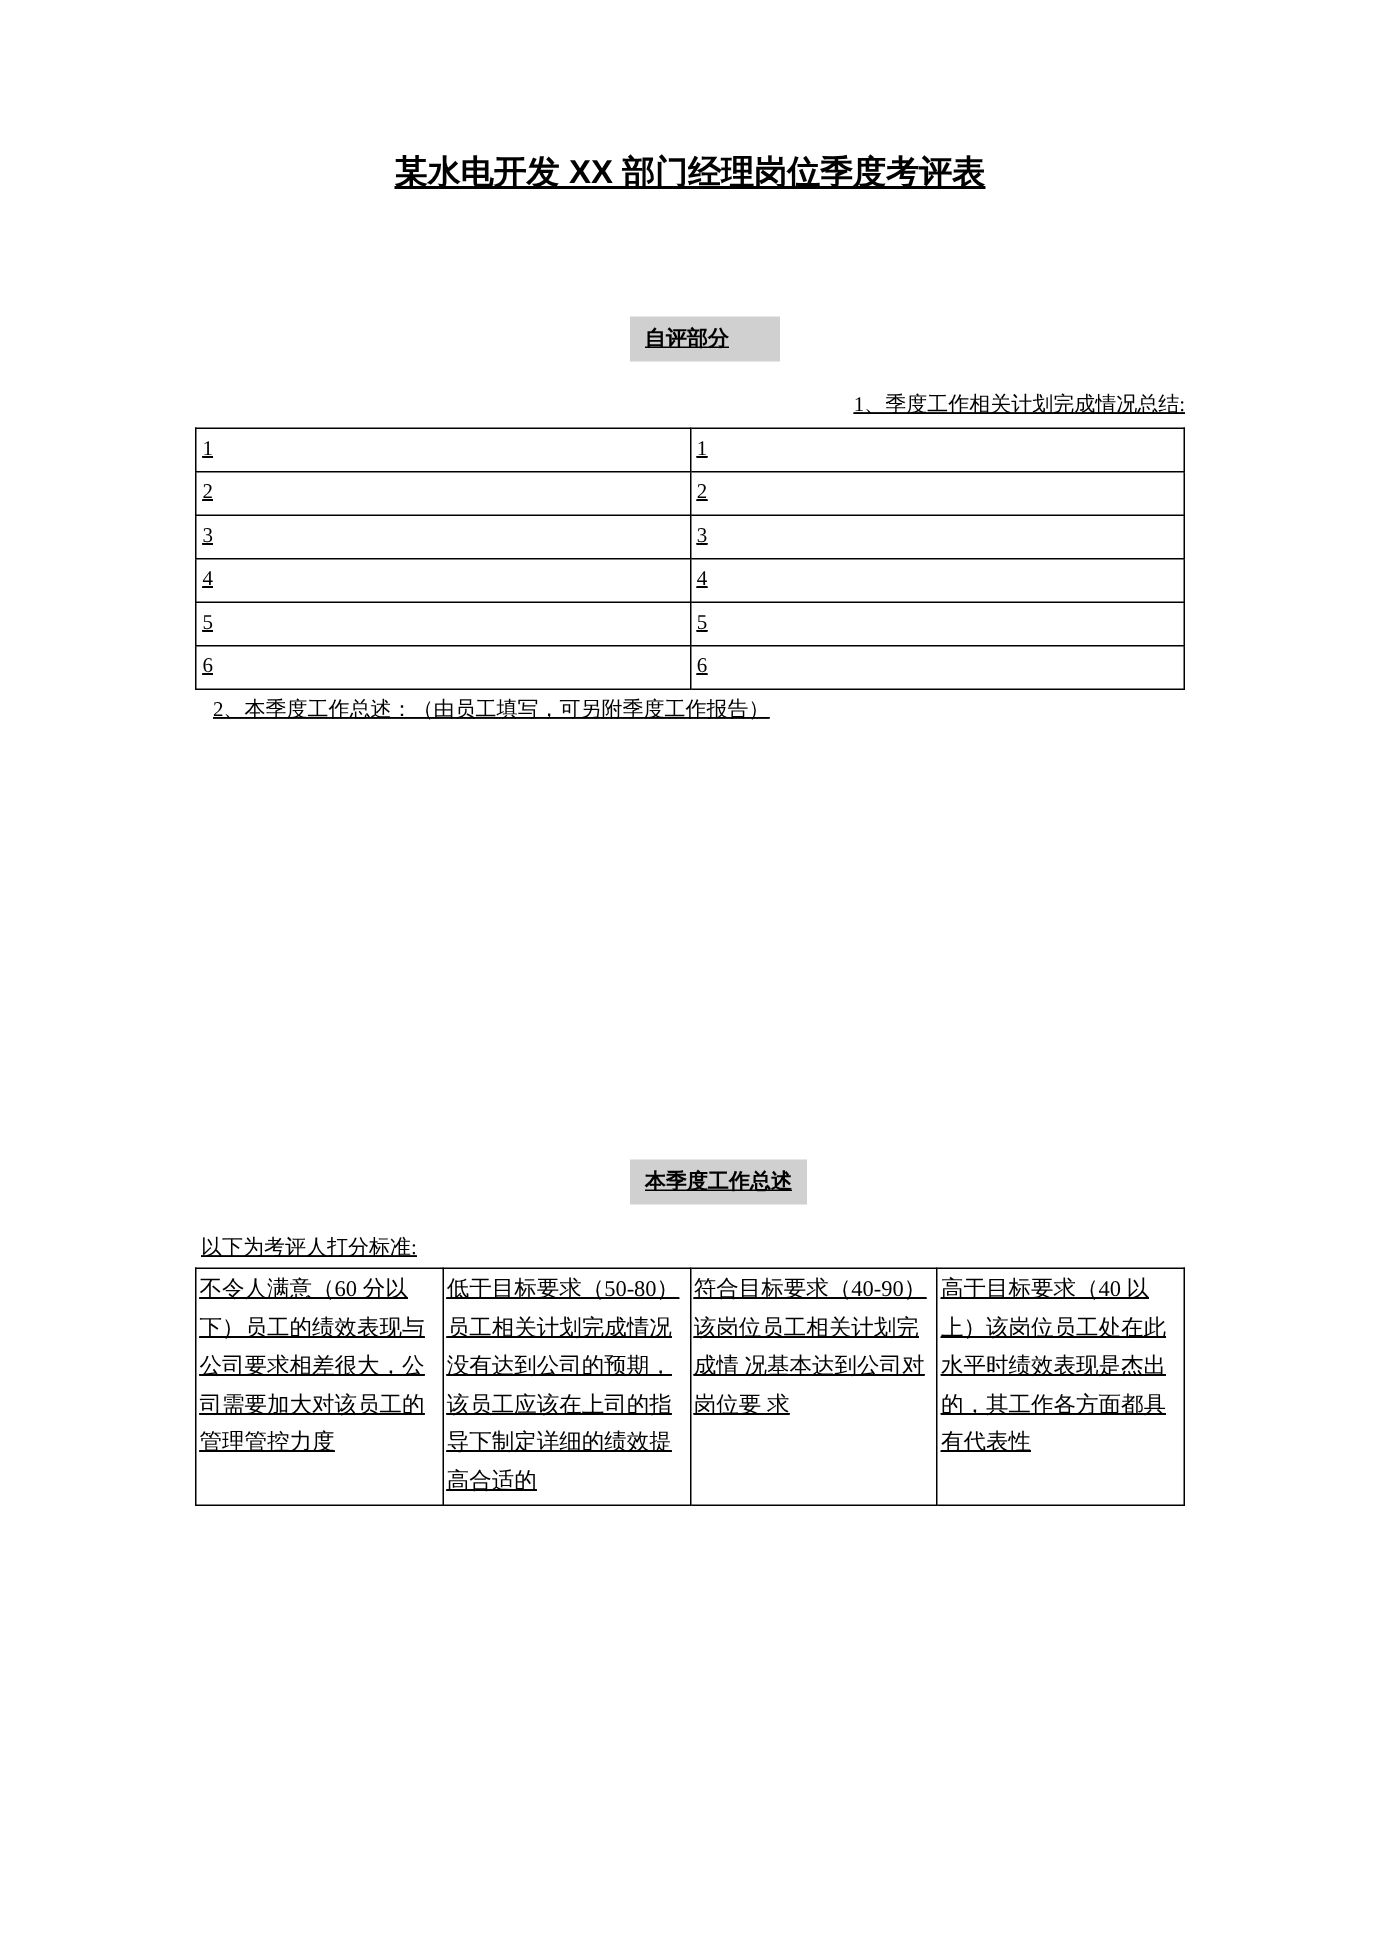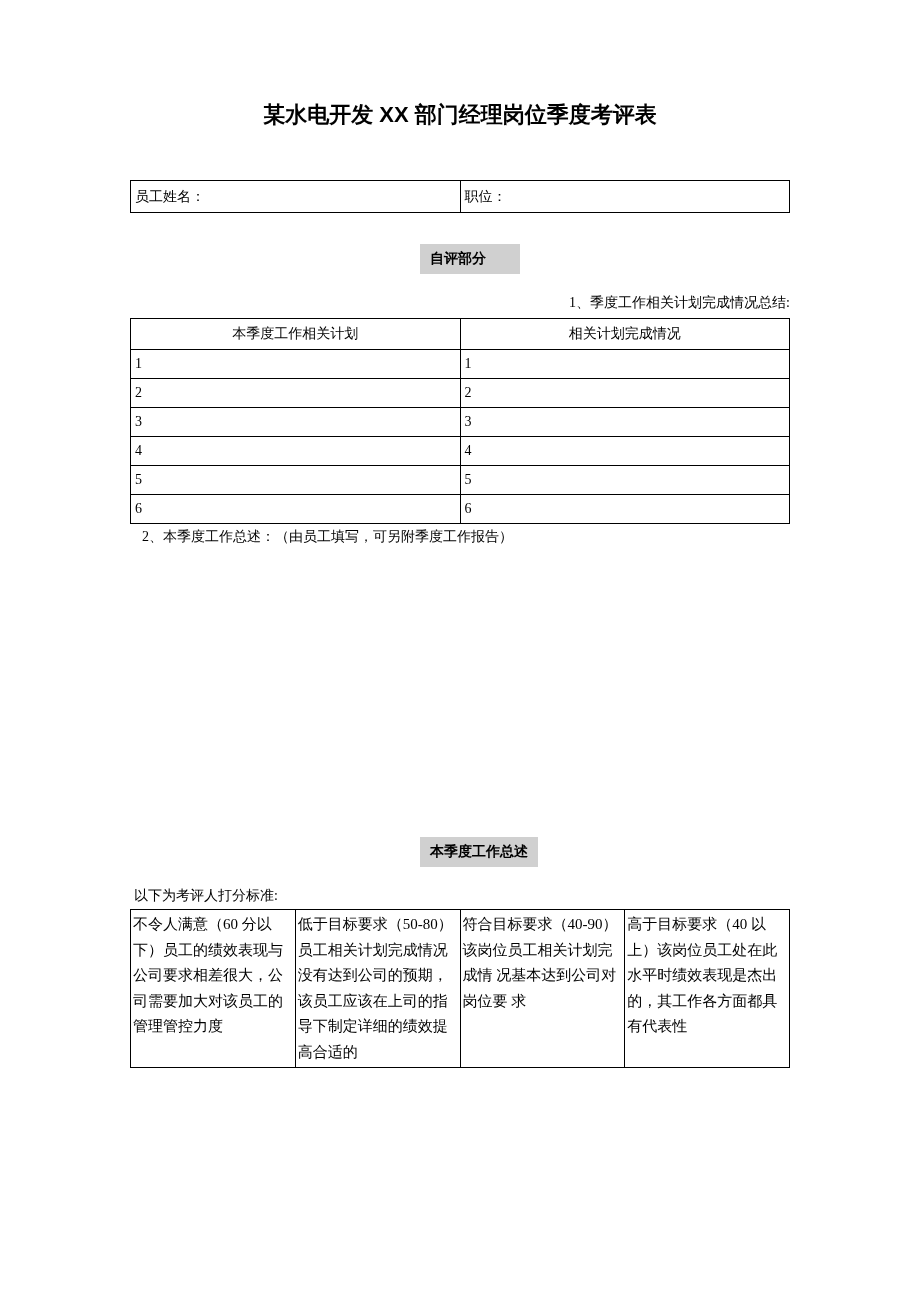--- a/index.html
+++ b/index.html
@@ -1,18 +1,19 @@
 <!DOCTYPE html>
 <html><head>
   <meta charset="utf-8">
   <style>
     * {
       margin: 0;
       padding: 0;
       box-sizing: border-box;
+      text-decoration: underline;
     }
     body {
       background: #ffffff;
       font-family: "SimSun", "宋体", serif;
       font-size: 14px;
       color: #000;
       width: 920px;
       padding: 100px 130px 60px 130px;
     }
     .title {
@@ -82,39 +83,31 @@
       padding: 2px 2px;
     }
   </style>
 </head>
 <body>
 
 <div class="title">某水电开发 XX 部门经理岗位季度考评表</div>
 
 <table class="info-table">
   <tbody>
-      <tr>
-    <td>员工姓名：</td>
-    <td>职位：</td>
-  </tr>
 </tbody>
   </table>
 
 <div class="section-header-wrapper">
   <div class="section-header">自评部分</div>
 </div>
 
 <div class="sub-heading">1、季度工作相关计划完成情况总结:</div>
 
 <table class="plan-table">
   <tbody>
-      <tr>
-    <th>本季度工作相关计划</th>
-    <th>相关计划完成情况</th>
-  </tr>
   <tr>
         <td>1</td>
         <td>1</td>
       </tr>
   <tr>
         <td>2</td>
         <td>2</td>
       </tr>
   <tr>
         <td>3</td>

